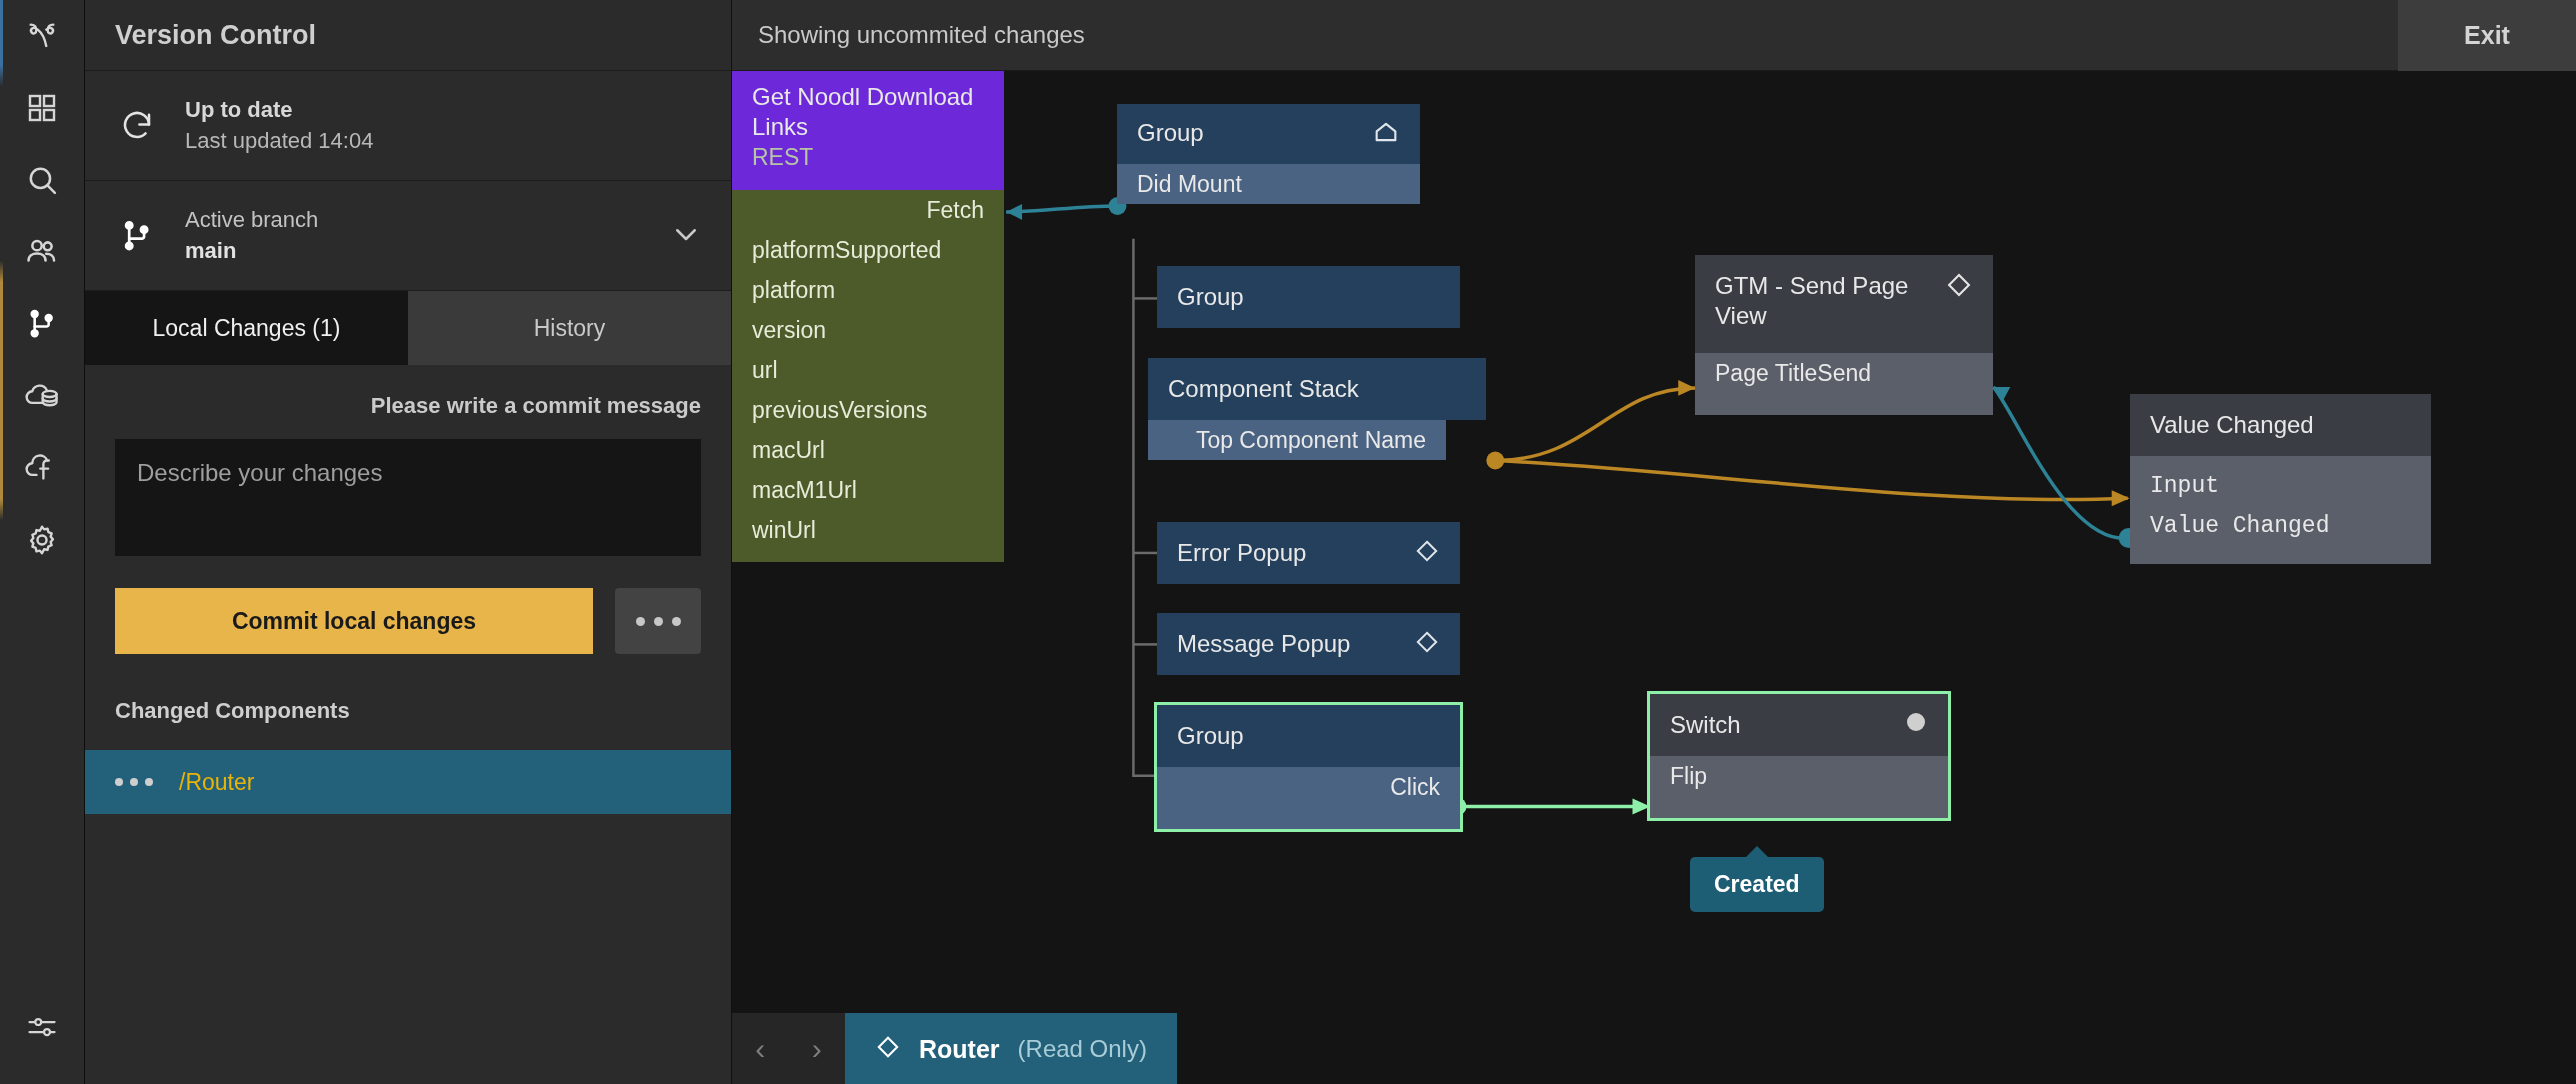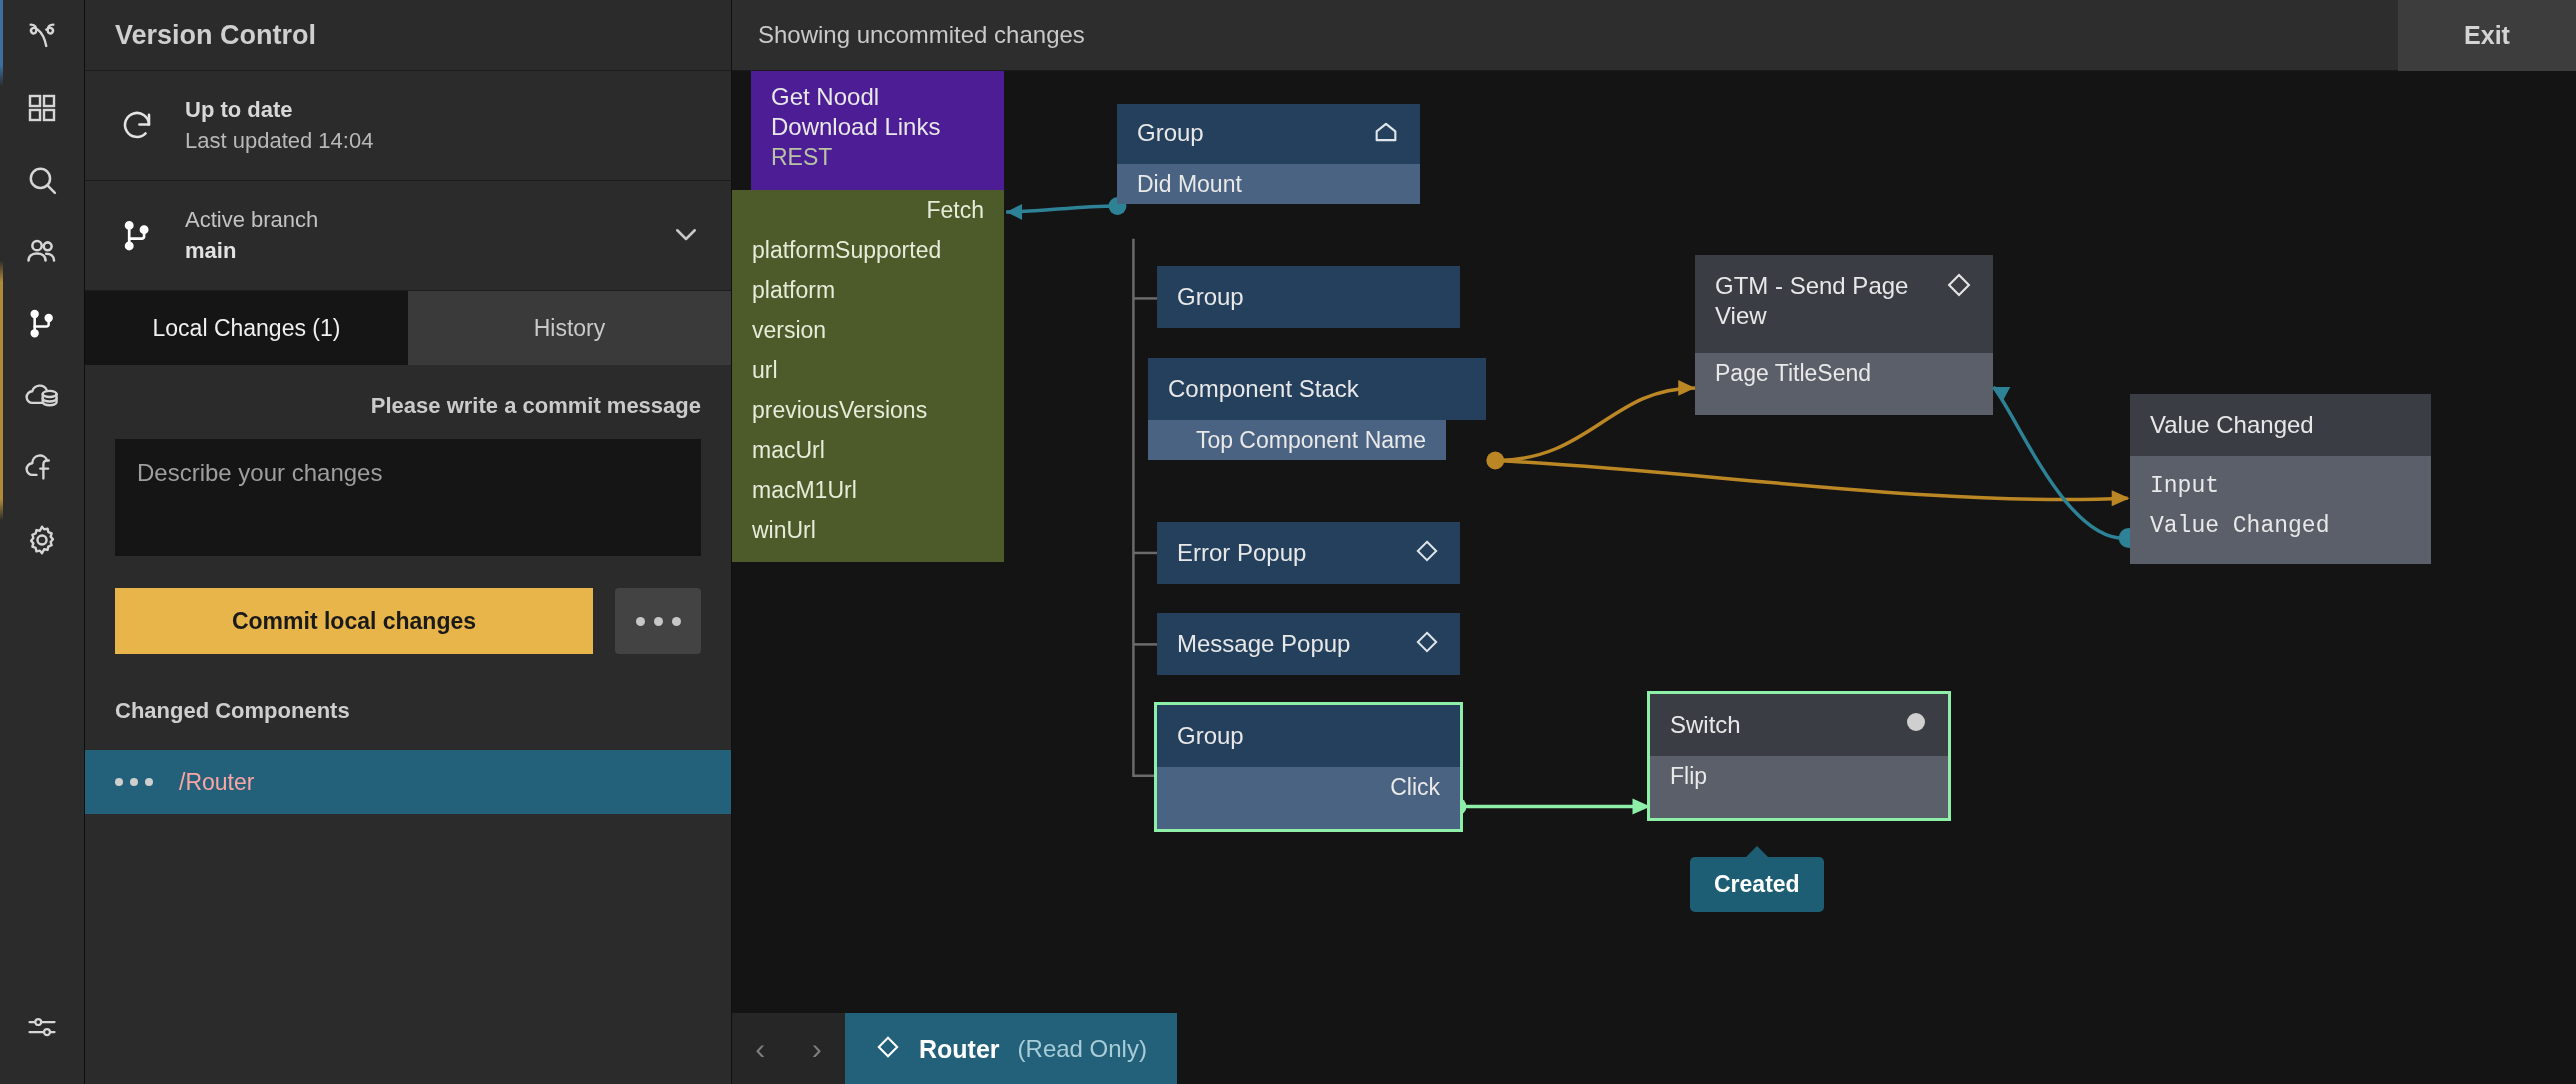--- a/index.html
+++ b/index.html
@@ -81,21 +81,21 @@
   }
   .btn-more i { width:9px; height:9px; border-radius:50%; background:#c7c7c7; display:block; }
 
   .changed-title { font-size:22px; font-weight:bold; color:#cfcfcf; padding: 44px 30px 26px 30px; }
   .changed-item {
     height: 64px; background:#23617a; display:flex; align-items:center;
     gap: 26px; padding: 0 30px; cursor:pointer;
   }
   .changed-item .dots { display:flex; gap:7px; }
   .changed-item .dots i { width:8px; height:8px; border-radius:50%; background:#cfcfcf; display:block; }
-  .changed-item .name { font-size:23px; color:#fca5a5; }
+  .changed-item .name { font-size:23px; color:#eab308; }
 
   
   .topbar {
     position:absolute; left:732px; top:0; right:0; height:71px;
     background:#2d2d2d; display:flex; align-items:center; z-index: 20;
     border-bottom:1px solid #1b1b1b;
   }
   .topbar .msg { font-size:24px; color:#c9c9c9; padding-left: 26px; }
   .topbar .spacer{ flex:1 1 auto; }
   .exit-btn {
@@ -119,21 +119,21 @@
   .n-sub { font-size:23px; color:#b9c4a4; line-height:30px; }
   .n-body { }
   .port { position:relative; display:flex; align-items:center; font-size:23px; line-height:40px;
           padding: 0 20px; color:#e9e9e9; }
   .port.out { justify-content:flex-end; }
   .port.split { justify-content:flex-start; }
   .n-icon { margin-left:auto; flex:0 0 auto; }
 
   
   .rest { left: 732px; top: 66px; width: 272px; }
-  .rest .n-head { background:#4c1d95; padding: 16px 20px 18px 20px; margin-left: 19px; }
+  .rest .n-head { background:#6d28d9; padding: 16px 20px 18px 20px; }
   .rest .n-body { background:#4d5b2b; padding-bottom: 12px; }
   .rest .port { color:#e7ecd9; }
 
   
   .grp-head { background:#24405c; }
   .grp-body { background:#4a6382; }
   
   .gry-head { background:#3a3d44; }
   .gry-body { background:#5b5f69; }
 

